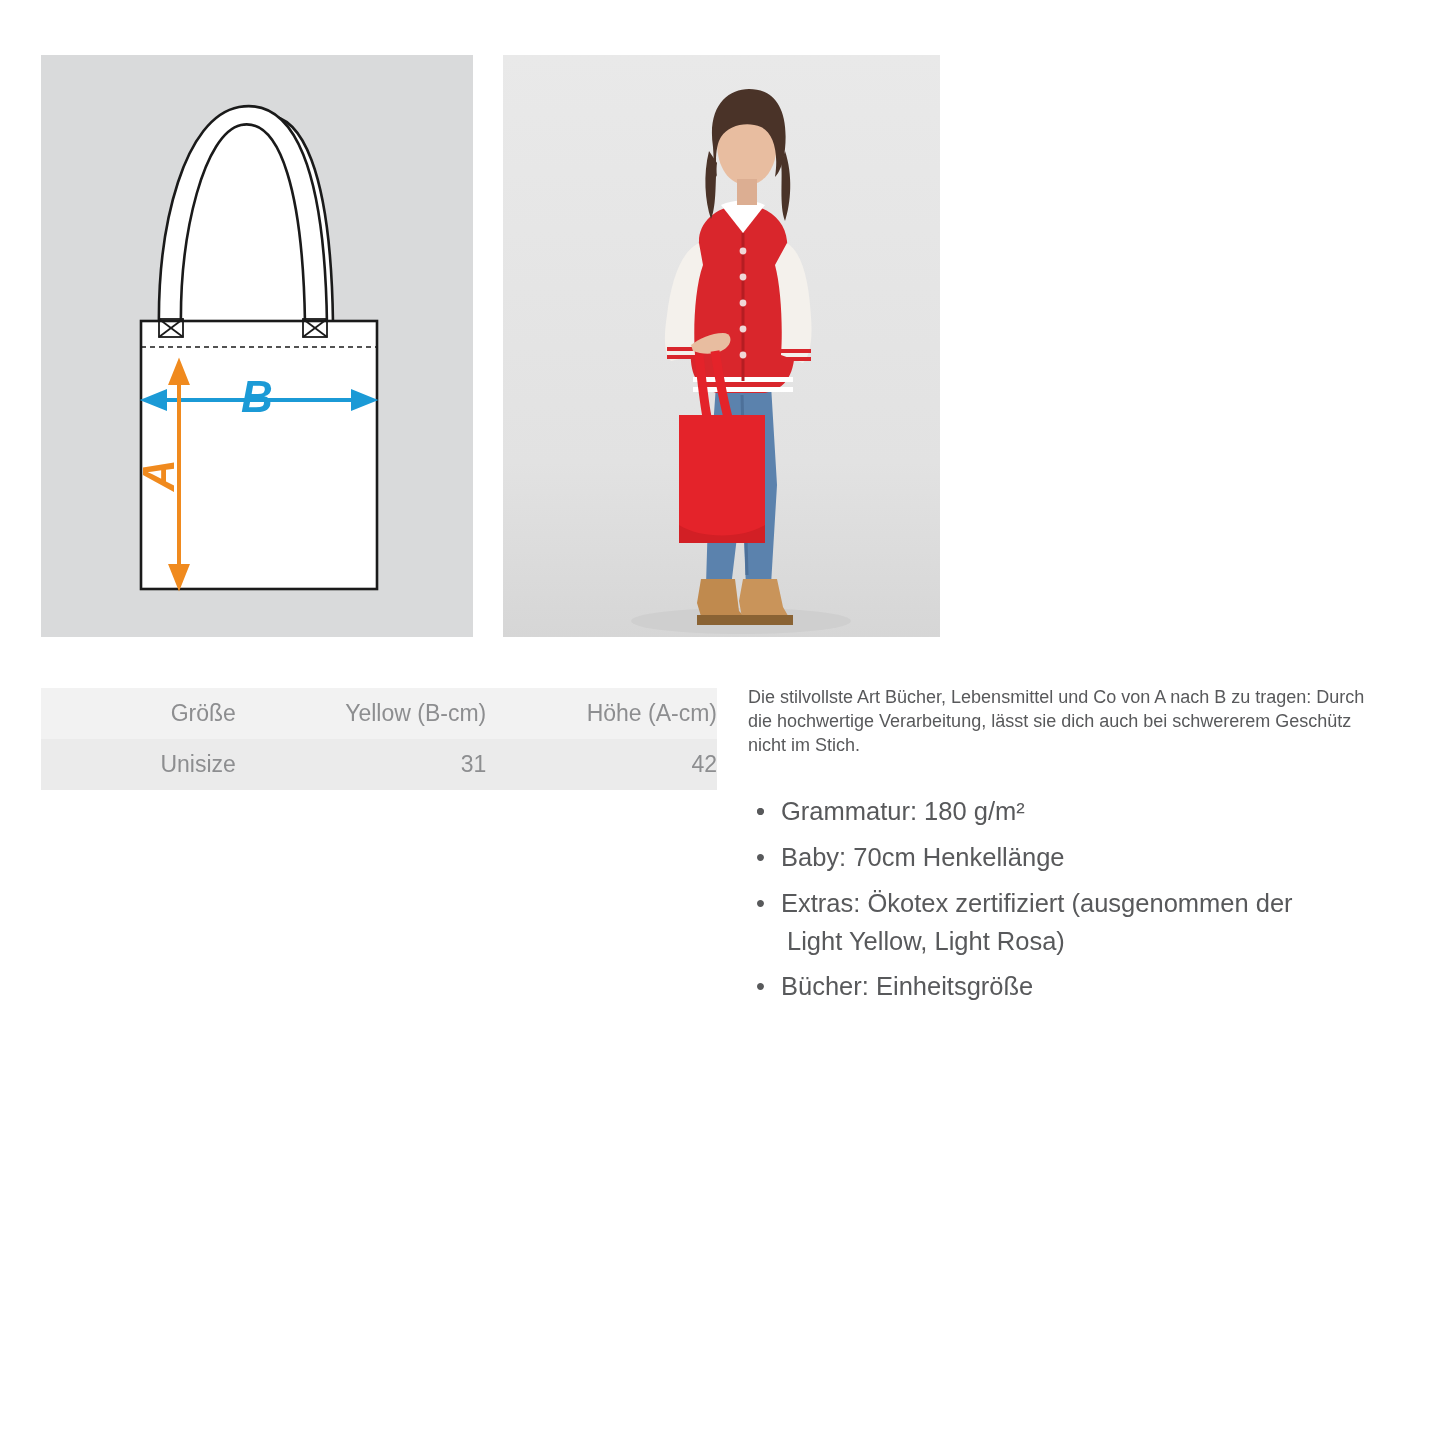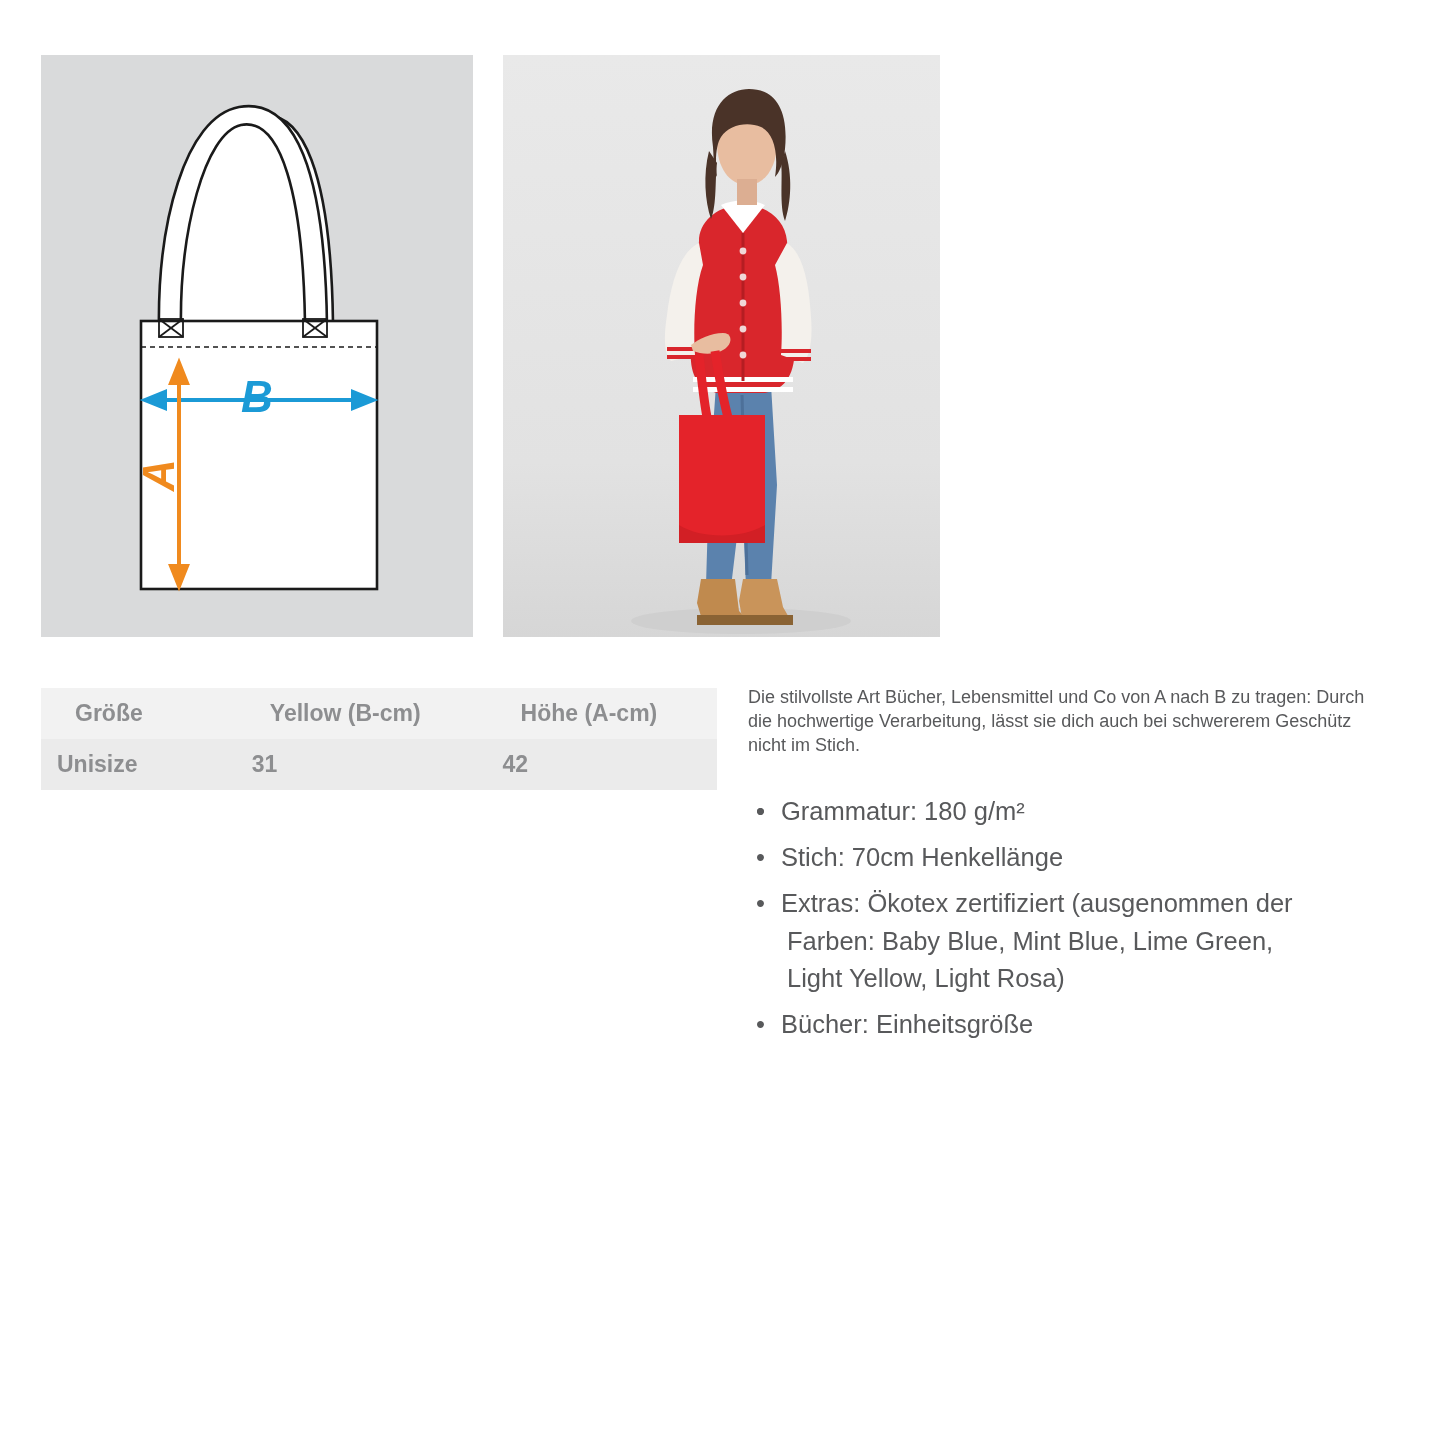--- a/index.html
+++ b/index.html
@@ -57,22 +57,23 @@
     position: absolute;
     left: 41px;
     top: 688px;
     width: 676px;
     border-collapse: collapse;
     font-size: 23px;
   }
   .size-table td {
     padding: 12px 0 12px 34px;
     color: #8d8e90;
-    font-weight: bold;
+    font-weight: normal;
     border: none;
+    text-align: right;
   }
   .size-table tr.head td {
     background: #f2f2f2;
   }
   .size-table tr.body td {
     background: #ebebeb;
     padding-left: 16px;
   }
   .col-size   { width: 186px; }
   .col-width  { width: 256px; }
@@ -247,26 +248,25 @@
     <ul class="bullets">
       <li>
         <span class="bullet-dot">•</span>
       </li>
       <li>
         <span class="bullet-dot">•</span>
         <span>Grammatur: 180 g/m²</span>
       </li>
       <li>
         <span class="bullet-dot">•</span>
-        <span>Stich: 70cm Henkellänge</span>
+        <span>Baby: 70cm Henkellänge</span>
       </li>
       <li>
         <span class="bullet-dot">•</span>
         <span>Extras: Ökotex zertifiziert (ausgenommen der</span>
-        <span class="sub-line">Farben: Baby Blue, Mint Blue, Lime Green,</span>
         <span class="sub-line">Light Yellow, Light Rosa)</span>
       </li>
       <li>
         <span class="bullet-dot">•</span>
         <span>Bücher:   Einheitsgröße</span>
       </li>
     </ul>
   </div>
 
 </div>

